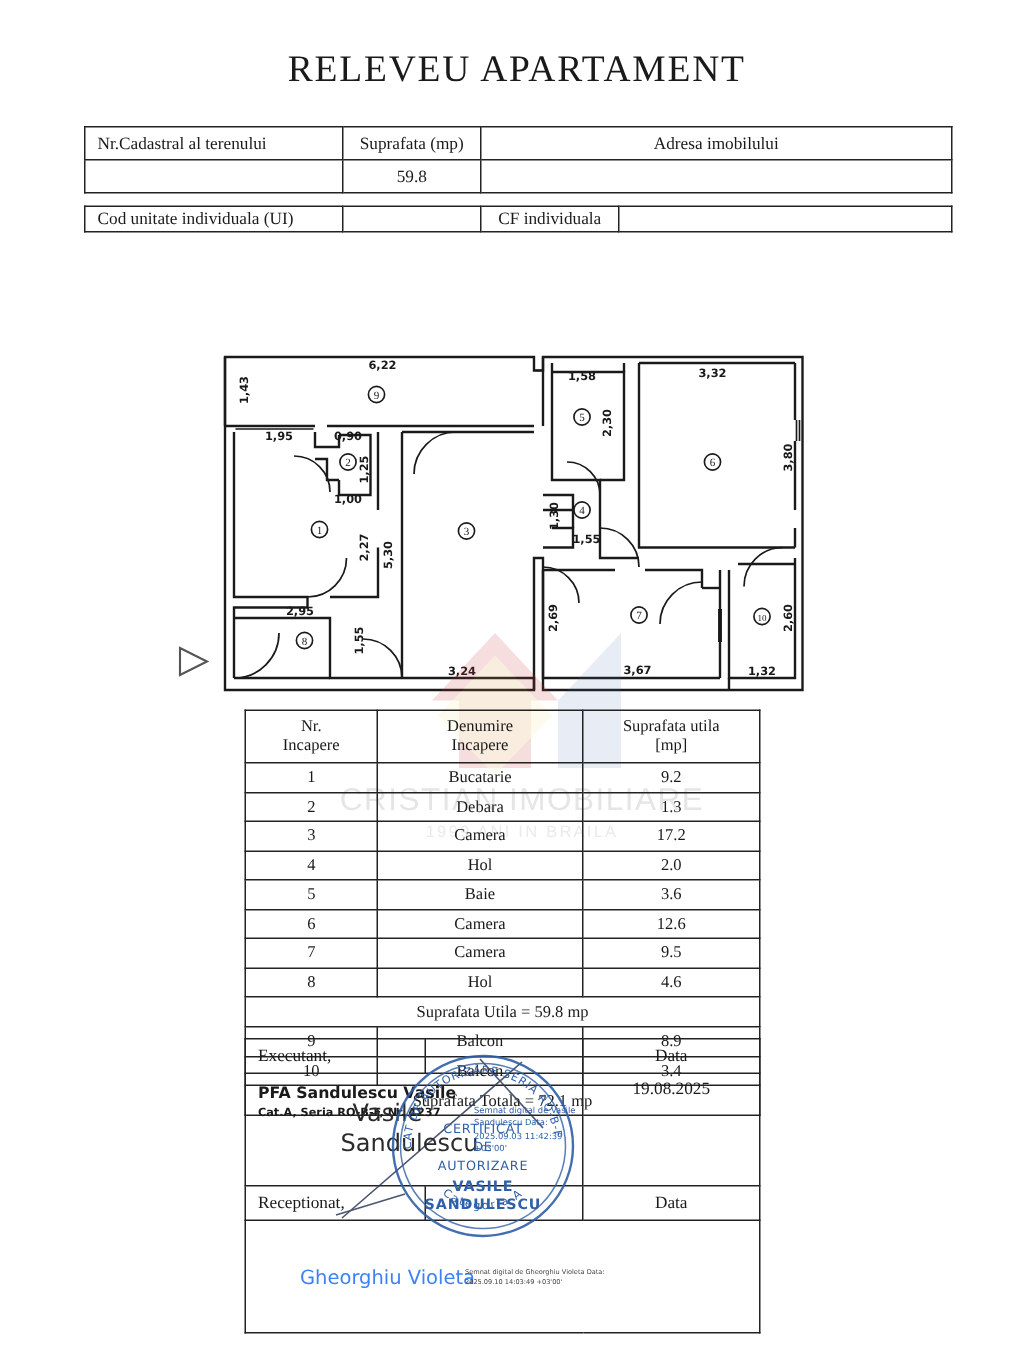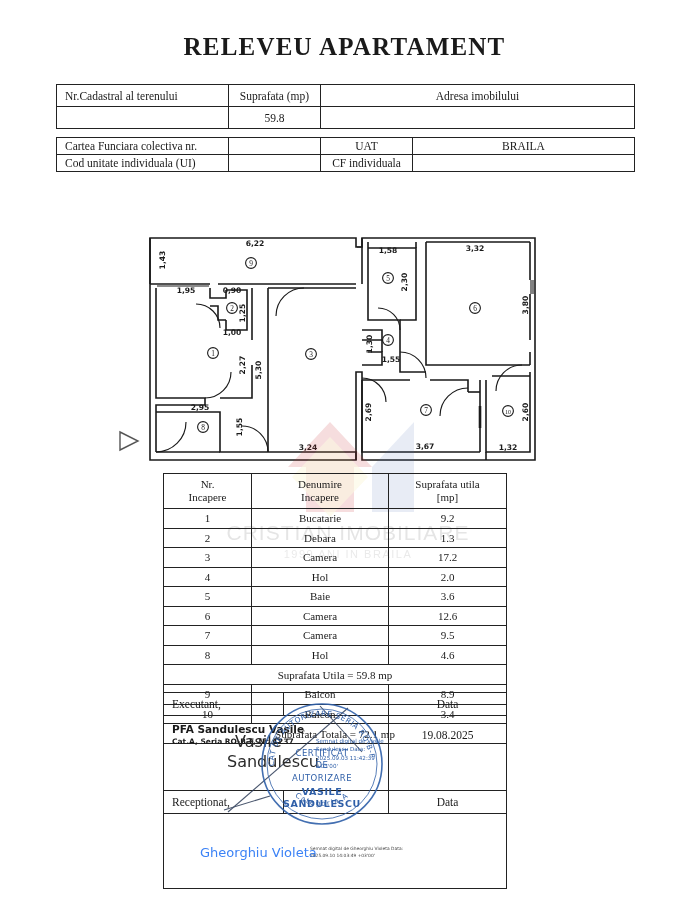--- a/index.html
+++ b/index.html
@@ -6,21 +6,21 @@
   body{
     width:689px;height:900px;background:#ffffff;
     font-family:"Liberation Serif", serif;
     color:#1a1a1a;position:relative;overflow:hidden;
   }
   .page{position:absolute;inset:0;}
 
   
   .title{
     position:absolute;left:0;right:0;top:33px;text-align:center;
-    font-size:25px;font-weight:bold;letter-spacing:1.2px;
+    font-size:25px;font-weight:normal;letter-spacing:1.2px;
   }
   .subtitle{
     position:absolute;left:0;right:0;top:64px;text-align:center;
     font-size:12.5px;letter-spacing:.3px;
   }
 
   
   .tbl{position:absolute;border-collapse:collapse;table-layout:fixed;}
   .tbl td{
     border:1px solid #222;font-size:11.5px;text-align:center;
@@ -138,26 +138,20 @@
   </table>
 
   <table class="tbl" id="tblHeadB">
     <colgroup>
         <col style="width:172px">
         <col style="width:92px">
         <col style="width:92px">
         <col style="width:222px">
       </colgroup>
     <tbody>
-      <tr>
-        <td class="l">Cartea Funciara colectiva nr.</td>
-        <td></td>
-        <td>UAT</td>
-        <td>BRAILA</td>
-      </tr>
       <tr>
         <td class="l">Cod unitate individuala (UI)</td>
         <td></td>
         <td>CF individuala</td>
         <td></td>
       </tr>
     </tbody>
   </table>
 
   <div id="plan">
@@ -405,21 +399,21 @@
         <td class="l">Executant,</td>
         <td></td>
         <td>Data</td>
       </tr>
       <tr>
         <td class="big l" colspan="2">
           <div class="exec-name">PFA Sandulescu Vasile</div>
           <div class="exec-sub">Cat.A, Seria RO-B-F, Nr. 1237</div>
         </td>
         <td class="big">
-          <div style="margin-top:11px">19.08.2025</div>
+          <div style="margin-top:2px">19.08.2025</div>
         </td>
       </tr>
       <tr>
         <td class="l">Receptionat,</td>
         <td></td>
         <td>Data</td>
       </tr>
       <tr>
         <td class="big" colspan="3"></td>
       </tr>

